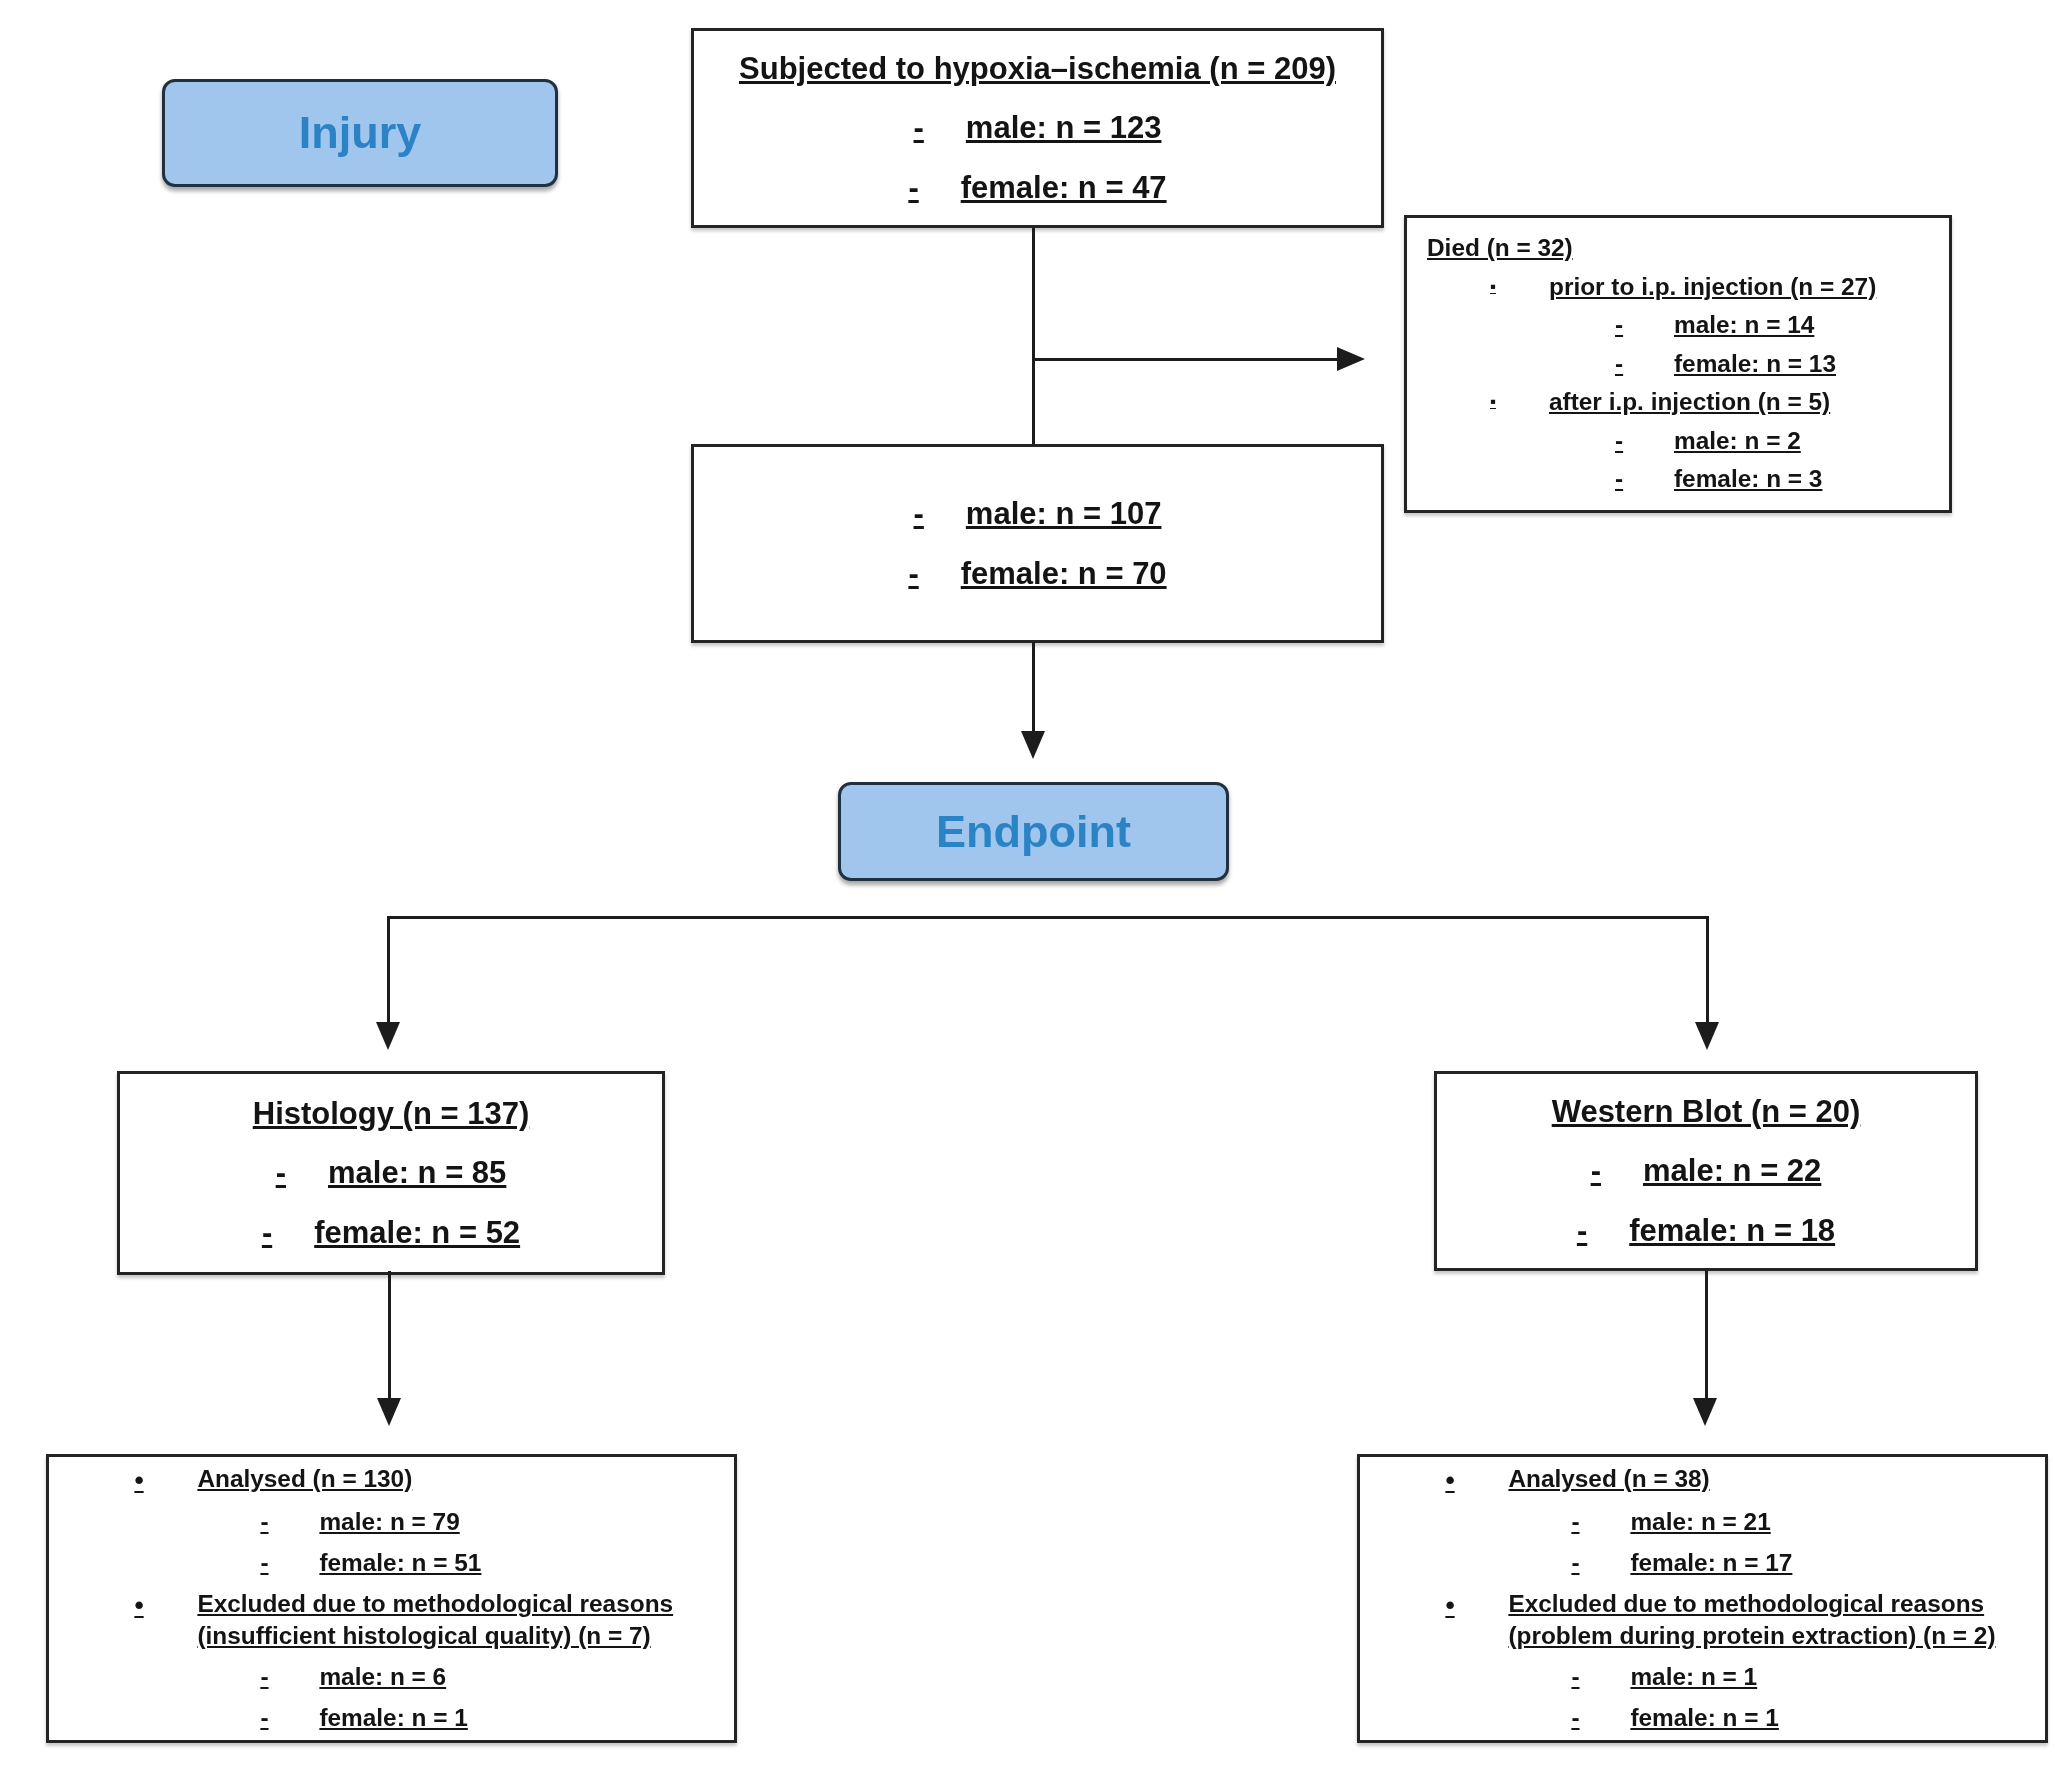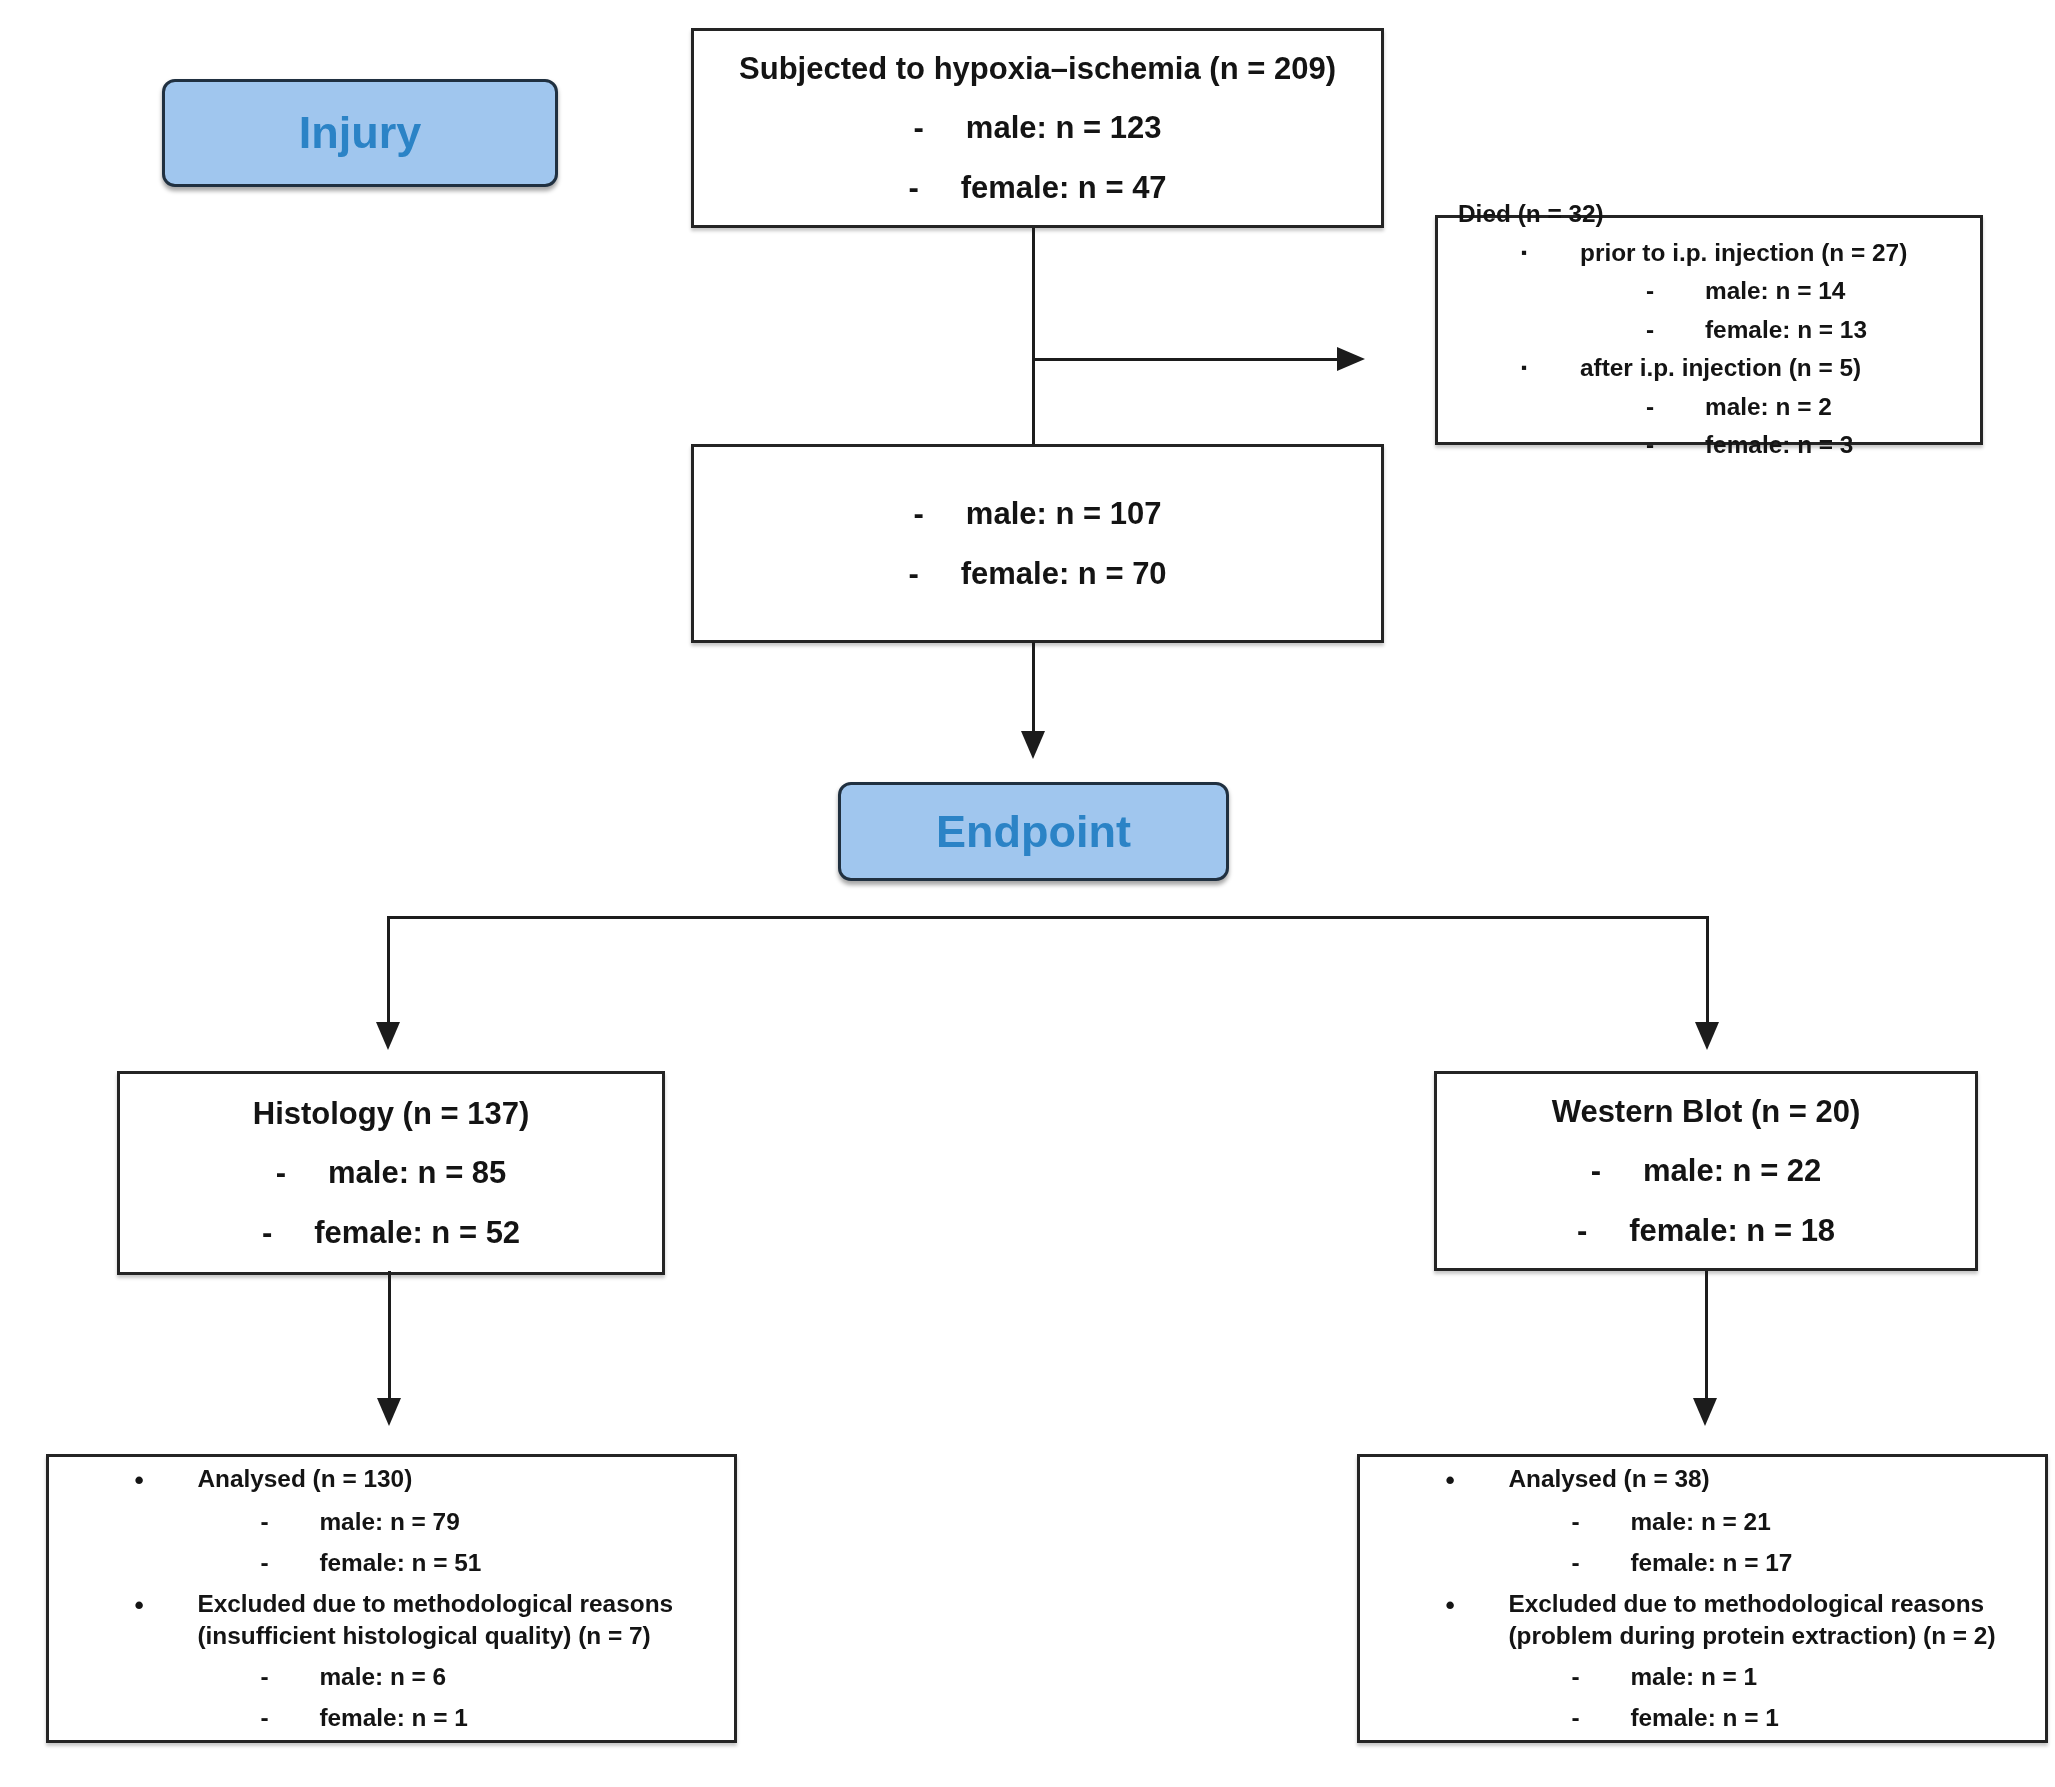--- a/index.html
+++ b/index.html
@@ -10,20 +10,21 @@
     font-family:"Liberation Sans", sans-serif;
     color:var(--text,#141414);
   }
   
   .fbox{
     position:absolute;
     background:var(--box_bg,#fff);
     border:3.3px solid var(--box_border,#242424);
     box-sizing:border-box;
     box-shadow:0 2.6px 3.3px rgba(0,0,0,0.22);
+    text-decoration:underline;
   }
   .fbox.center{
     display:flex;flex-direction:column;align-items:center;justify-content:center;
     gap:22.4px;
   }
   .title{font-size:31px;font-weight:600;line-height:1.2;white-space:nowrap;}
   .dash-item{display:flex;gap:42px;font-size:31px;font-weight:600;line-height:1.2;white-space:nowrap;}
   .dash{font-weight:600;}
   
   .died{
@@ -92,21 +93,21 @@
     <div class="dash-item">
       <span class="dash">-</span>
       <span>female: n = 47</span>
     </div>
   </div>
 
   <div class="vline" style="left:1032px;top:228px;height:217px"></div>
   <div class="hline" style="left:1033px;top:358px;width:304px"></div>
   <div class="arrow-right" style="left:1337px;top:347px"></div>
 
-  <div class="fbox died" style="left:1435px;top:215px;width:548px;height:230px">
+  <div class="fbox died" style="left:1404px;top:215px;width:548px;height:298px">
     <div class="d-title">Died (n = 32)</div>
     <div class="d-group">
       <span class="sq">▪</span>
       <span>prior to i.p. injection (n = 27)</span>
     </div>
     <div class="d-item">
       <span class="dash">-</span>
       <span>male: n = 14</span>
     </div>
     <div class="d-item">

